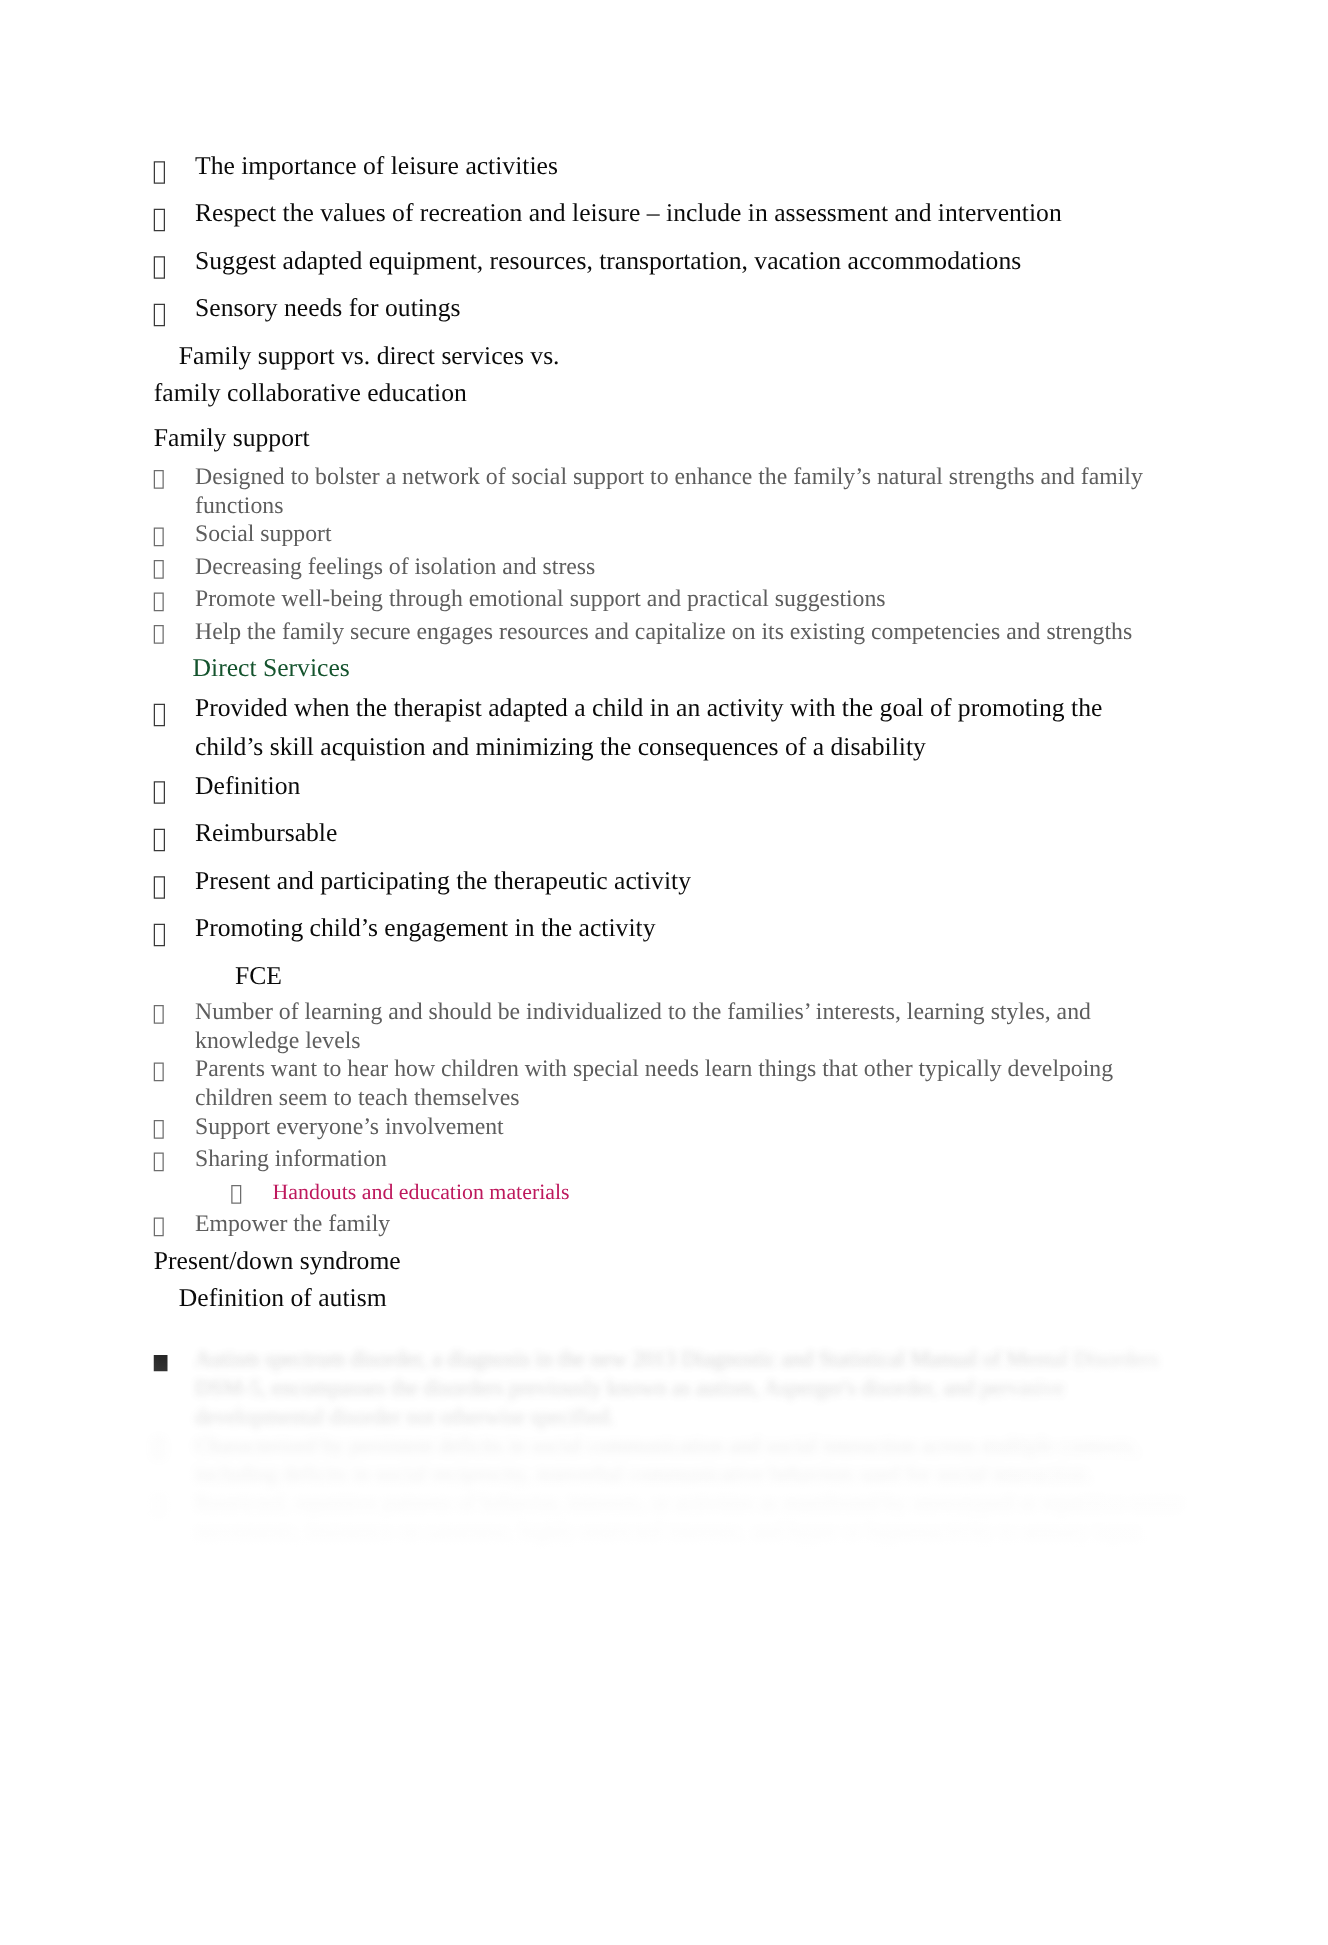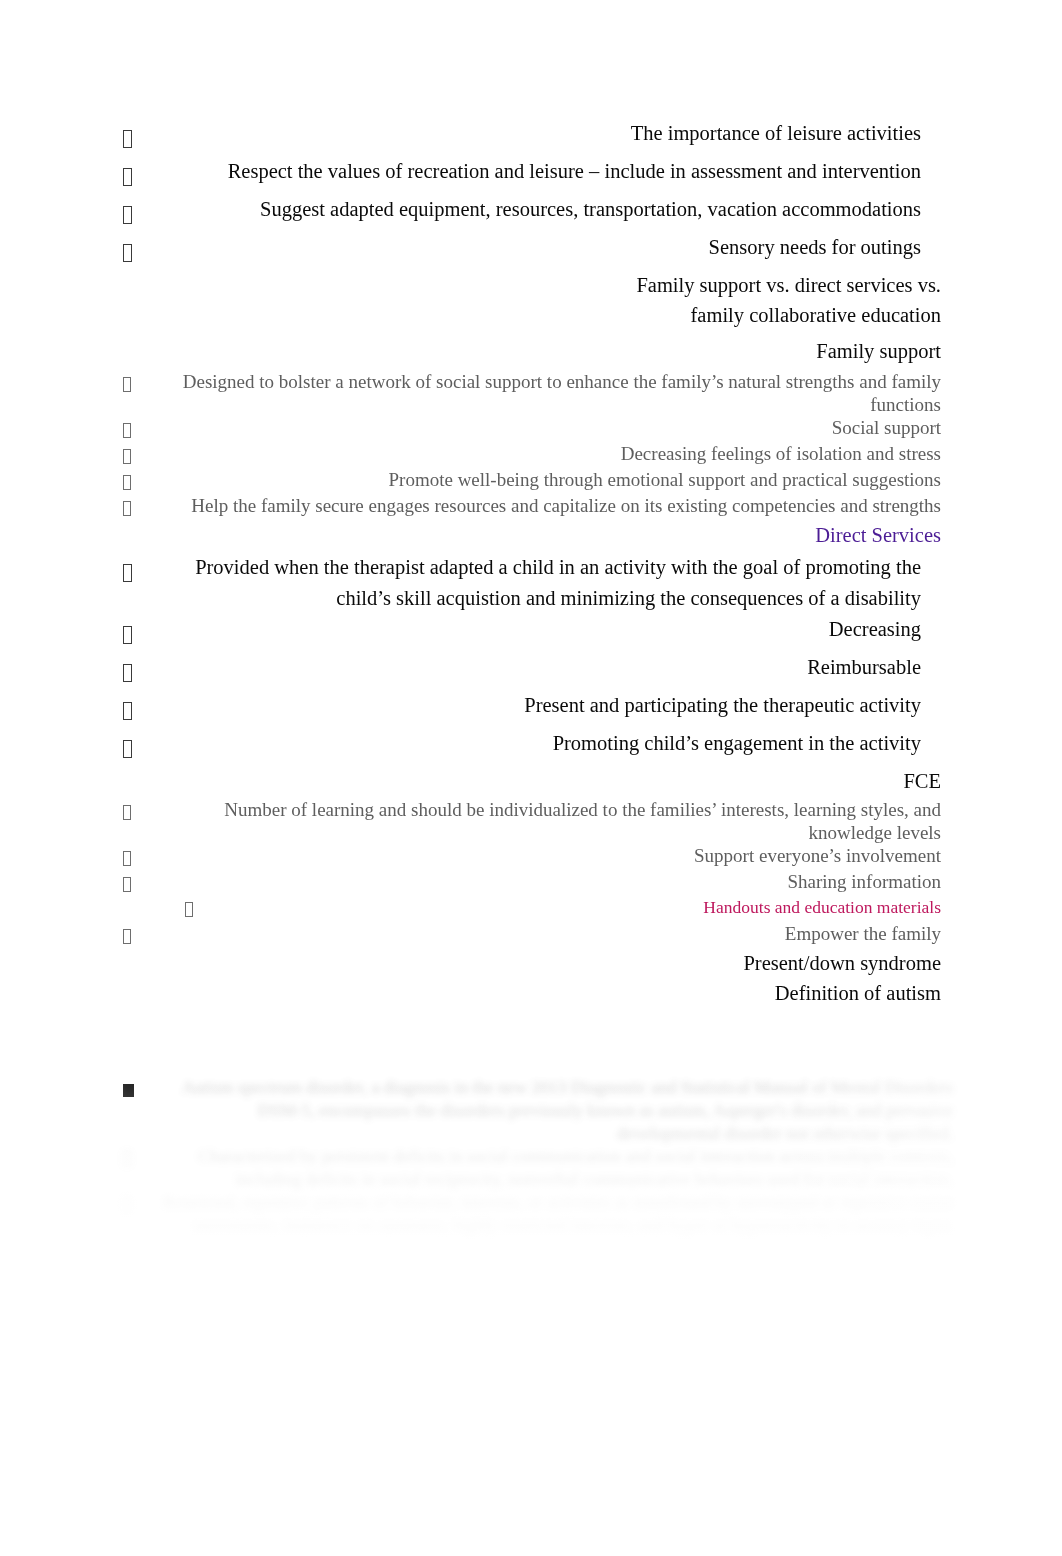--- a/index.html
+++ b/index.html
@@ -15,21 +15,20 @@
     color: #000000;
     position: relative;
   }
 
   #page {
     position: absolute;
     left: 0; top: 0;
     width: 850px;
     height: 1556px;
     background: #ffffff;
-    text-align: right;
   }
 
   .doc-body {
     position: absolute;
     left: 123px;
     top: 118px;
     width: 818px;
   }
 
   
@@ -232,31 +231,31 @@
     <div class="row lvlB">
       <span class="bullet"><span class="tofu tofu-sm"></span></span>
       <span class="txt">Promote well-being through emotional support and practical suggestions</span>
     </div>
 
     <div class="row lvlB">
       <span class="bullet"><span class="tofu tofu-sm"></span></span>
       <span class="txt">Help the family secure engages resources and capitalize on its existing competencies and strengths</span>
     </div>
 
-    <div class="accent" id="accent-heading" style="color: #4c1d95;">Direct Services</div>
+    <div class="accent" id="accent-heading" style="color: #14532d;">Direct Services</div>
     <div class="spacer-2"></div>
 
     <div class="row lvlA">
       <span class="bullet"><span class="tofu tofu-lg"></span></span>
       <span class="txt">Provided when the therapist adapted a child in an activity with the goal of promoting the child’s skill acquistion and minimizing the consequences of a disability</span>
     </div>
 
     <div class="row lvlA">
       <span class="bullet"><span class="tofu tofu-lg"></span></span>
-      <span class="txt">Decreasing</span>
+      <span class="txt">Definition</span>
     </div>
 
     <div class="row lvlA">
       <span class="bullet"><span class="tofu tofu-lg"></span></span>
       <span class="txt">Reimbursable</span>
     </div>
 
     <div class="row lvlA">
       <span class="bullet"><span class="tofu tofu-lg"></span></span>
       <span class="txt">Present and participating the therapeutic activity</span>
@@ -268,20 +267,24 @@
     </div>
 
     <div class="plain ind2">FCE</div>
     <div class="spacer-2"></div>
 
     <div class="row lvlB">
       <span class="bullet"><span class="tofu tofu-sm"></span></span>
       <span class="txt">Number of learning and should be individualized to the families’ interests, learning styles, and knowledge levels</span>
     </div>
 
+    <div class="row lvlB">
+      <span class="bullet"><span class="tofu tofu-sm"></span></span>
+      <span class="txt">Parents want to hear how children with special needs learn things that other typically develpoing children seem to teach themselves</span>
+    </div>
 
     <div class="row lvlB">
       <span class="bullet"><span class="tofu tofu-sm"></span></span>
       <span class="txt">Support everyone’s involvement</span>
     </div>
 
     <div class="row lvlB">
       <span class="bullet"><span class="tofu tofu-sm"></span></span>
       <span class="txt">Sharing information</span>
     </div>

